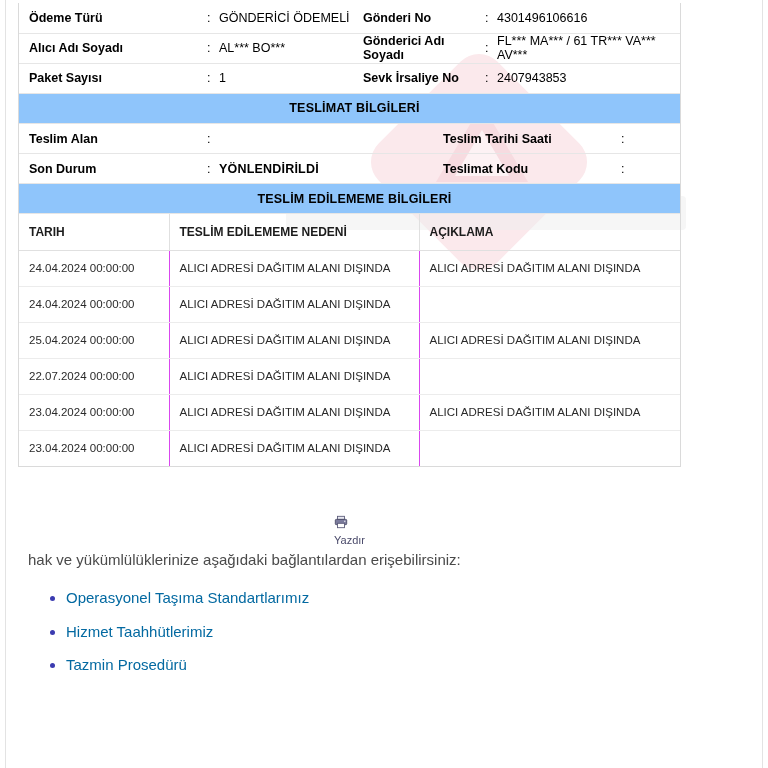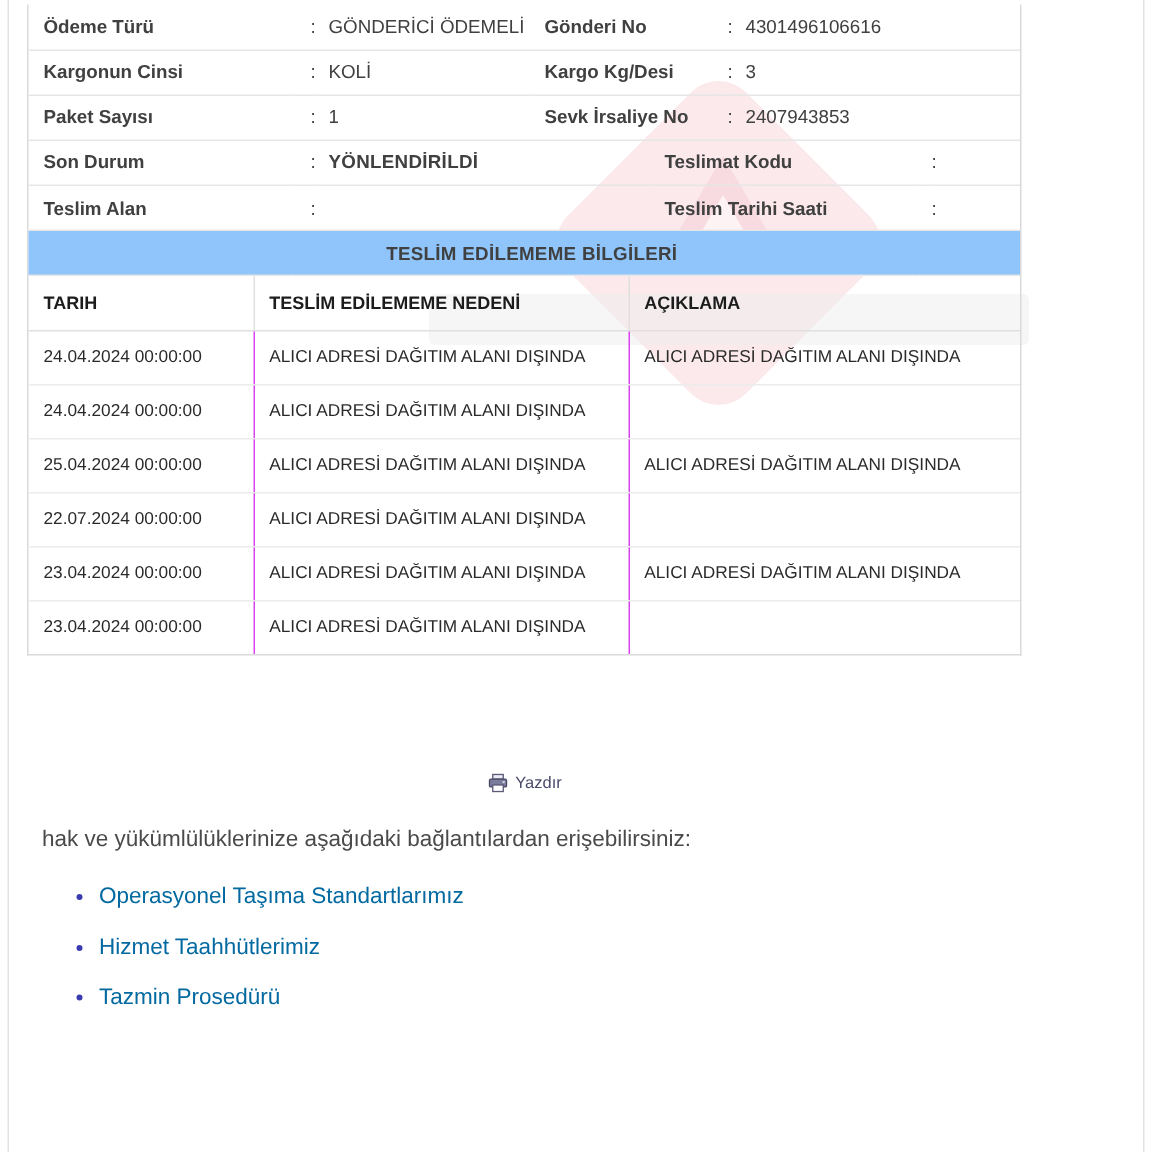--- a/index.html
+++ b/index.html
@@ -85,21 +85,21 @@
     width: 100%;
     border-collapse: collapse;
     table-layout: fixed;
     background: transparent;
   }
   table.info td {
     border-bottom: 1px solid #e6e6e6;
     height: 30px;
     padding: 0 0 0 10px;
     font-size: 12.5px;
-    color: #404040;
+    color: #000000;
     vertical-align: middle;
     background: transparent;
   }
   td.lbl { font-weight: bold; }
   td.sep { width: 10px; padding: 0; text-align: left; color:#3a3a3a; }
   td.val { color: #303030; padding-left: 5px; }
   .c1 { width: 178px; }
   .c2 { width: 12px; }
   .c3 { width: 144px; }
   .c4 { width: 122px; }
@@ -165,26 +165,26 @@
 
   
   .printrow {
     position: absolute;
     left: 18px; top: 515px;
     width: 663px;
     text-align: center;
   }
   .printbtn {
     display: inline-flex;
-    align-items: center;
     gap: 5px;
     font-size: 11px;
     color: #4a4a6a;
     cursor: pointer;
     user-select: none;
+    flex-direction: column;
   }
   .printbtn svg { display:block; }
 
   
   .footer {
     position: absolute;
     left: 28px; top: 540px;
     width: 716px;
     font-size: 15px;
     color: #4a4a4a;
@@ -235,26 +235,26 @@
         <tbody>
           <tr>
             <td class="lbl">Ödeme Türü</td>
             <td class="sep">:</td>
             <td class="val">GÖNDERİCİ ÖDEMELİ</td>
             <td class="lbl">Gönderi No</td>
             <td class="sep">:</td>
             <td class="val">4301496106616</td>
           </tr>
           <tr>
-            <td class="lbl">Kargonun Cinsi</td>
-            <td class="sep">:</td>
-            <td class="val">KOLİ</td>
-            <td class="lbl">Kargo Kg/Desi</td>
-            <td class="sep">:</td>
-            <td class="val">3</td>
+            <td class="lbl">Alıcı Adı Soyadı</td>
+            <td class="sep">:</td>
+            <td class="val">AL*** BO***</td>
+            <td class="lbl">Gönderici Adı Soyadı</td>
+            <td class="sep">:</td>
+            <td class="val">FL*** MA*** / 61 TR*** VA*** AV***</td>
           </tr>
           <tr>
             <td class="lbl">Paket Sayısı</td>
             <td class="sep">:</td>
             <td class="val">1</td>
             <td class="lbl">Sevk İrsaliye No</td>
             <td class="sep">:</td>
             <td class="val">2407943853</td>
           </tr>
         </tbody>
@@ -263,33 +263,36 @@
       <table class="info">
         <colgroup>
             <col class="d1">
             <col class="d2">
             <col class="d3">
             <col class="d4">
             <col class="d5">
             <col>
           </colgroup>
         <tbody>
+          <tr class="sectionbar">
+            <td colspan="6">TESLİMAT BİLGİLERİ</td>
+          </tr>
+          <tr>
+            <td class="lbl">Teslim Alan</td>
+            <td class="sep">:</td>
+            <td class="val"></td>
+            <td class="lbl">Teslim Tarihi Saati</td>
+            <td class="sep">:</td>
+            <td class="val"></td>
+          </tr>
           <tr>
             <td class="lbl">Son Durum</td>
             <td class="sep">:</td>
             <td class="val status-val">YÖNLENDİRİLDİ</td>
             <td class="lbl">Teslimat Kodu</td>
-            <td class="sep">:</td>
-            <td class="val"></td>
-          </tr>
-          <tr>
-            <td class="lbl">Teslim Alan</td>
-            <td class="sep">:</td>
-            <td class="val"></td>
-            <td class="lbl">Teslim Tarihi Saati</td>
             <td class="sep">:</td>
             <td class="val"></td>
           </tr>
           <tr class="sectionbar">
             <td colspan="6">TESLİM EDİLEMEME BİLGİLERİ</td>
           </tr>
         </tbody>
       </table>
 
       <table class="fail">

